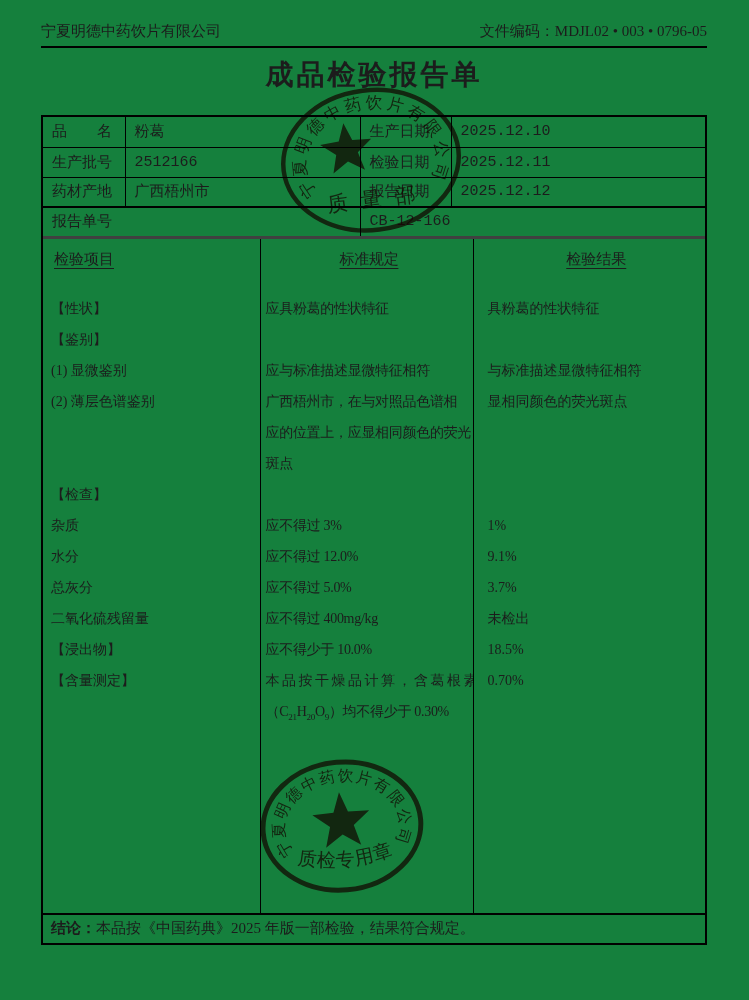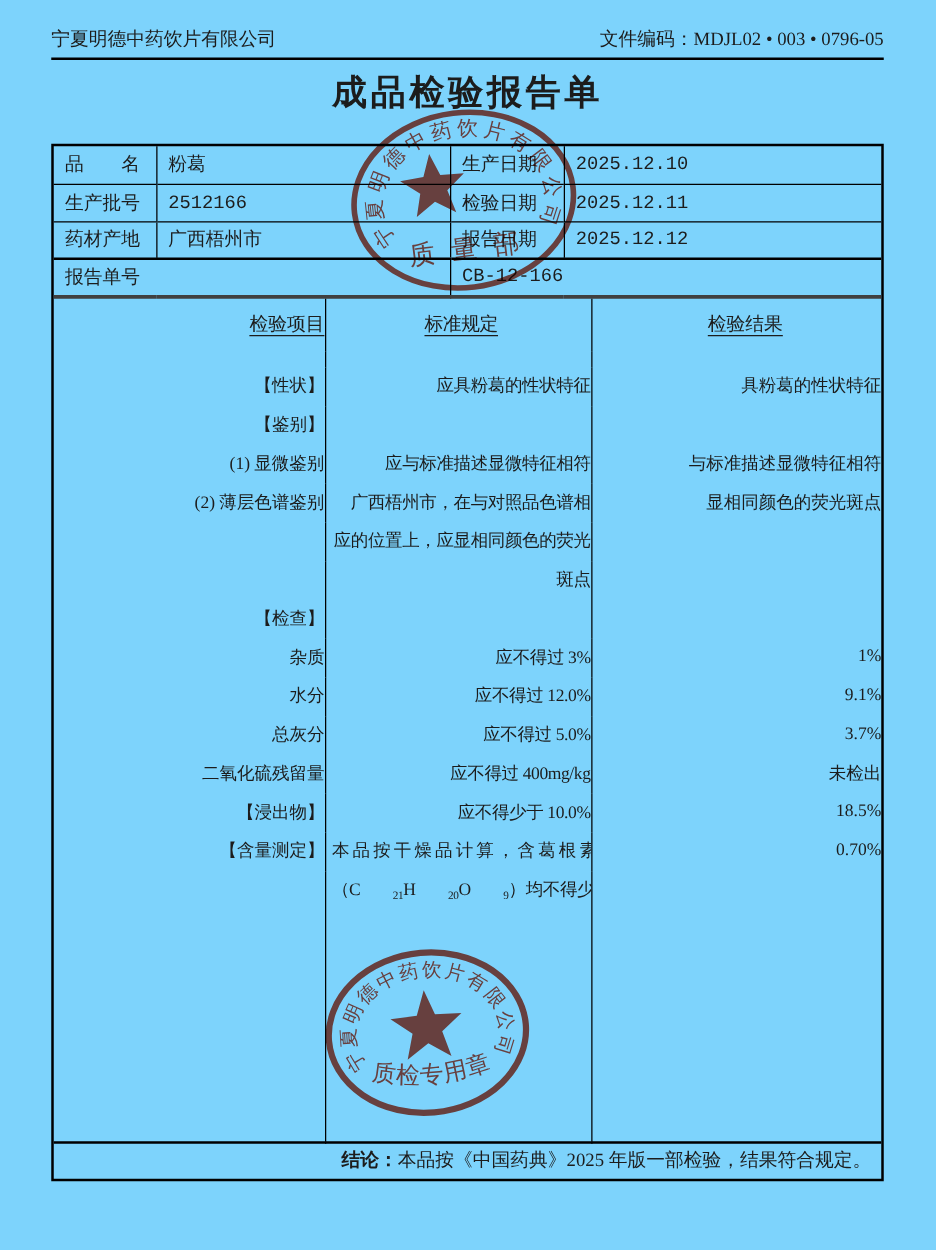--- a/index.html
+++ b/index.html
@@ -1,19 +1,19 @@
 <!DOCTYPE html>
 <html style="--red: #cd392b;"><head>
 <meta charset="utf-8">
 <style>
   :root { --red: #cd392b; --ink: #1c1c1c; }
   * { margin: 0; padding: 0; box-sizing: border-box; }
   html,body { background: #e8e8e8; }
   .sheet {
-    position: relative; width: 749px; height: 1000px; background: #7dd3fc;
+    position: relative; width: 749px; height: 1000px; background: #15803d;
     font-family: "Liberation Serif", "DejaVu Serif", serif;
     color: var(--ink); overflow: hidden; margin: 0 auto;
   }
   .content { position: absolute; left: 41px; top: 22px; width: 666px; }
 
   
   .doc-header { display: flex; justify-content: space-between; align-items: flex-end;
     border-bottom: 2px solid #000; padding-bottom: 5px; font-size: 15px; }
   .doc-title { text-align: center; font-size: 28px; font-weight: bold;
     letter-spacing: 3px; line-height: 36px; margin: 9px 0 22px 0; }
@@ -29,33 +29,33 @@
   .info-table col.c2 { width: 235px; }
   .info-table col.c3 { width: 91px; }
   .info-table tr + tr td { border-top: 1px solid #000; }
   .info-table tr.thick td { border-top: 2px solid #000; }
   .info-table td + td { border-left: 1px solid #000; margin-left: 8px; }
   .info-table { border-bottom: 3px solid #404040; font-family: Liberation Mono, monospace; }
 
   
   .body-table col.bc1 { width: 217px; }
   .body-table col.bc2 { width: 213px; }
-  .body-table td { font-size: 14px; vertical-align: middle; overflow: hidden; white-space: nowrap; text-align: right; }
+  .body-table td { font-size: 14px; vertical-align: middle; overflow: hidden; white-space: nowrap; }
   .body-table td.c1 { padding-left: 8px; border-right: 1px solid #000; }
   .body-table td.c2 { padding-left: 5px; border-right: 1px solid #000; letter-spacing: -0.3px; }
   .body-table td.c3 { padding-left: 14px; }
   .body-table tr.head-row td { height: 42px; vertical-align: middle; font-size: 15px; }
   .head-row .u { text-decoration: underline; text-underline-offset: 4px; }
   .head-row td.c2, .head-row td.c3 { text-align: center; }
   .head-row td.c1 .u { margin-left: 3px; }
   tr.spacer td { height: 13px; }
   tr.line td { height: 31px; }
   tr.filler td { height: 186px; }
   td.c2.wide { letter-spacing: 2.5px; }
-  sub { font-size: 9px; margin-left: 26px; }
+  sub { font-size: 9px; }
 
   tr.conclusion td { border-top: 2px solid #000; height: 29px; font-size: 15px;
     padding: 0 8px; white-space: nowrap; }
   .conclusion b { font-weight: bold; }
 
   
   .sign-row { position: relative; height: 62px; margin-top: 8px; font-size: 15px; }
   .signer-label { position: absolute; top: 6px; }
   .sig-svg { position: absolute; }
 

